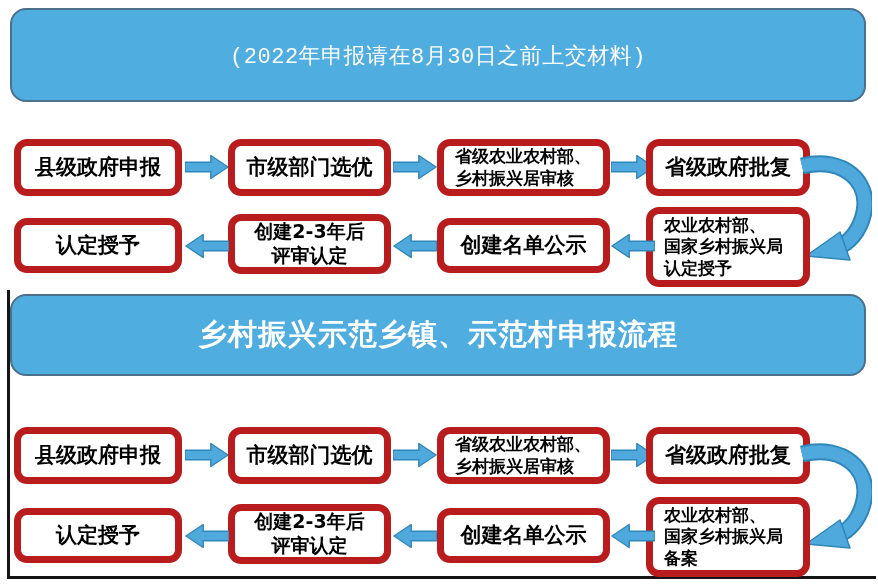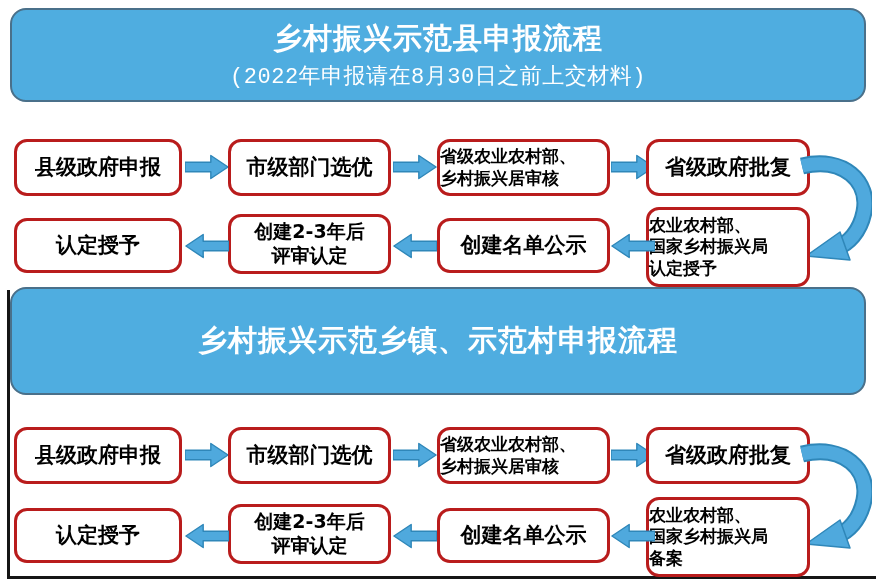--- a/index.html
+++ b/index.html
@@ -9,39 +9,38 @@
   }
   .band{
     position:absolute;left:10px;width:856px;background:#4fade0;
     border:2px solid #4a708a;border-radius:16px;box-sizing:border-box;
     display:flex;flex-direction:column;align-items:center;justify-content:center;
     color:#ffffff;text-align:center;
   }
   .band .t{font-size:29px;font-weight:bold;letter-spacing:1px;}
   .band .s{font-size:22px;margin-top:2px;letter-spacing:.5px;font-family:Liberation Mono, monospace;}
   .node{
-    position:absolute;background:#ffffff;border:3px solid #b91c1c;border-radius:13px;
+    position:absolute;background:#ffffff;border:7px solid #b91c1c;border-radius:13px;
     box-sizing:border-box;display:flex;flex-direction:column;align-items:center;justify-content:center;
     font-weight:bold;color:#000;font-size:21px;line-height:1.25;text-align:center;
   }
   .node.small{font-size:17px;text-align:right;}
-  .node.leftal{align-items:flex-start;text-align:left;}
+  .node.leftal{align-items:flex-start;text-align:left;padding-left:11px;}
   .arrow{position:absolute;line-height:0;}
   .blackL{
     position:absolute;left:7px;top:290px;width:869px;height:289px;box-sizing:border-box;
     border-left:3px solid #151515;border-bottom:3px solid #151515;
   }
 </style>
 </head>
 <body>
 
 <div class="canvas">
 
   <div class="band" style="top:8px;height:94px;">
-    <div class="t">乡村振兴示范县申报流程</div>
     <div class="s">(2022年申报请在8月30日之前上交材料)</div>
   </div>
 
   <div class="node" style="left:14px;top:139px;width:168px;height:57px;">
     <div>县级政府申报</div>
   </div>
   <div class="arrow" style="left:185px;top:152px;">
     <svg width="44" height="30" viewBox="0 0 46 30">
         <polygon points="0,10 27,10 27,3 45,15 27,27 27,20 0,20" fill="#4fa9dd" stroke="#2f87b9" stroke-width="1.5" stroke-linejoin="round"></polygon>
       </svg>
@@ -101,21 +100,21 @@
     <svg width="44" height="30" viewBox="0 0 46 30">
         <polygon points="46,10 19,10 19,3 1,15 19,27 19,20 46,20" fill="#4fa9dd" stroke="#2f87b9" stroke-width="1.5" stroke-linejoin="round"></polygon>
       </svg>
   </div>
   <div class="node" style="left:14px;top:218px;width:168px;height:55px;">
     <div>认定授予</div>
   </div>
 
   <div class="blackL"></div>
 
-  <div class="band" style="top:287px;height:108px;">
+  <div class="band" style="top:294px;height:82px;">
     <div class="t">乡村振兴示范乡镇、示范村申报流程</div>
   </div>
 
   <div class="node" style="left:14px;top:427px;width:168px;height:57px;">
     <div>县级政府申报</div>
   </div>
   <div class="arrow" style="left:185px;top:440px;">
     <svg width="44" height="30" viewBox="0 0 46 30">
         <polygon points="0,10 27,10 27,3 45,15 27,27 27,20 0,20" fill="#4fa9dd" stroke="#2f87b9" stroke-width="1.5" stroke-linejoin="round"></polygon>
       </svg>

